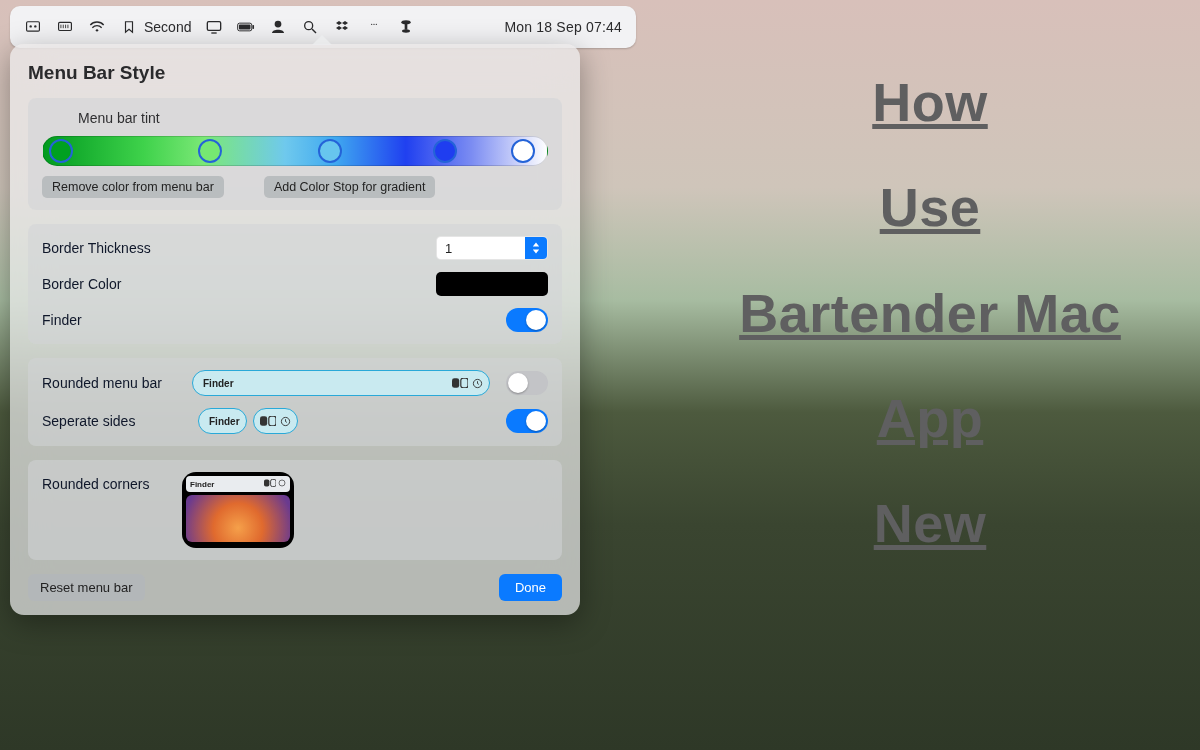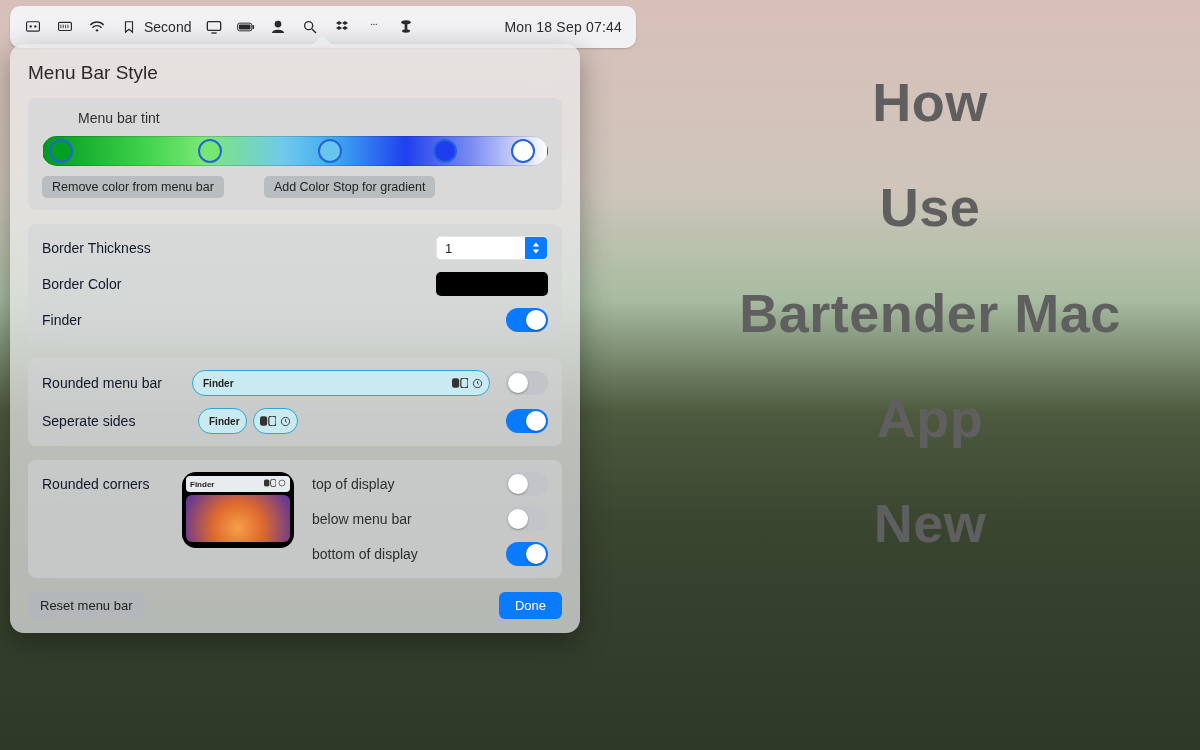--- a/index.html
+++ b/index.html
@@ -28,21 +28,21 @@
   border-radius: 14px;
   padding: 18px 18px 14px 18px;
   box-shadow: 0 8px 30px rgba(0,0,0,0.35);
   color: #222;
 }
 .arrow-pointer {
   position: absolute; top: -9px; left: 302px; width: 0; height: 0;
   border-left: 10px solid transparent; border-right: 10px solid transparent;
   border-bottom: 10px solid rgba(236,237,238,0.78);
 }
-.win-title { font-size: 19px; font-weight: 400; color: #2a2a2c; margin-bottom: 14px; }
+.win-title { font-size: 19px; font-weight: 700; color: #2a2a2c; margin-bottom: 14px; }
 
 .panel {
   background: rgba(210,212,215,0.55);
   border-radius: 8px; padding: 12px 14px; margin-bottom: 14px;
 }
 .panel-label { font-size: 14px; color: #2f2f31; margin-bottom: 10px; margin-left: 36px; }
 
 .gradient-bar {
   height: 30px; border-radius: 15px; position: relative; margin-bottom: 10px;
   background: linear-gradient(90deg, #009a1f 0%, #3fd24b 20%, #7be877 32%, #6fc9ed 48%, #3fa8f0 58%, #2040f0 72%, #7b8cf2 85%, #ffffff 100%);
@@ -105,21 +105,21 @@
 .footer { display: flex; justify-content: space-between; margin-top: 8px; }
 .btn-default { background: rgba(180,183,186,0.9); border: none; border-radius: 6px; padding: 6px 12px; font-size: 13px; cursor: pointer; color: #222; }
 .btn-primary { background: #0a7aff; color: #fff; border: none; border-radius: 6px; padding: 6px 16px; font-size: 13px; font-weight: 500; cursor: pointer; }
 
 
 .overlay-title {
   position: absolute; left: 680px; top: 50px; width: 500px;
   color: #5f5f60; font-size: 54px; font-weight: 600; line-height: 1.95;
   text-align: center; letter-spacing: 0.5px;
 }
-.overlay-title div { display: block; }
+.overlay-title div { display: block; text-decoration: underline; }
 </style>
 </head>
 <body>
 
 <div class="menubar">
   <span class="mb-icon">
       <svg viewBox="0 0 24 24" width="18" height="14">
         <rect x="1" y="3" width="22" height="16" rx="2" fill="none" stroke="#2b2b2d" stroke-width="2"></rect>
         <circle cx="8" cy="11" r="2"></circle>
         <circle cx="16" cy="11" r="2"></circle>
@@ -289,34 +289,20 @@
             <span><svg viewBox="0 0 20 12" width="12" height="8">
                   <rect x="0" y="0" width="9" height="12" rx="3" fill="#333"></rect>
                   <rect x="11" y="0" width="9" height="12" rx="3" fill="none" stroke="#333" stroke-width="1.5"></rect>
                 </svg> <svg viewBox="0 0 24 24" width="8" height="8">
                   <circle cx="12" cy="12" r="9" fill="none" stroke="#333" stroke-width="2"></circle>
                 </svg></span>
           </div>
           <div class="wall"></div>
         </div>
       </div>
-      <div class="corner-list">
-        <div class="corner-row">
-          <div class="clabel">top of display</div>
-          <div class="toggle off"></div>
-        </div>
-        <div class="corner-row">
-          <div class="clabel">below menu bar</div>
-          <div class="toggle off"></div>
-        </div>
-        <div class="corner-row">
-          <div class="clabel">bottom of display</div>
-          <div class="toggle on"></div>
-        </div>
-      </div>
     </div>
   </div>
 
   <div class="footer">
     <button class="btn-default">Reset menu bar</button>
     <button class="btn-primary">Done</button>
   </div>
 </div>
 
 <div class="overlay-title">

